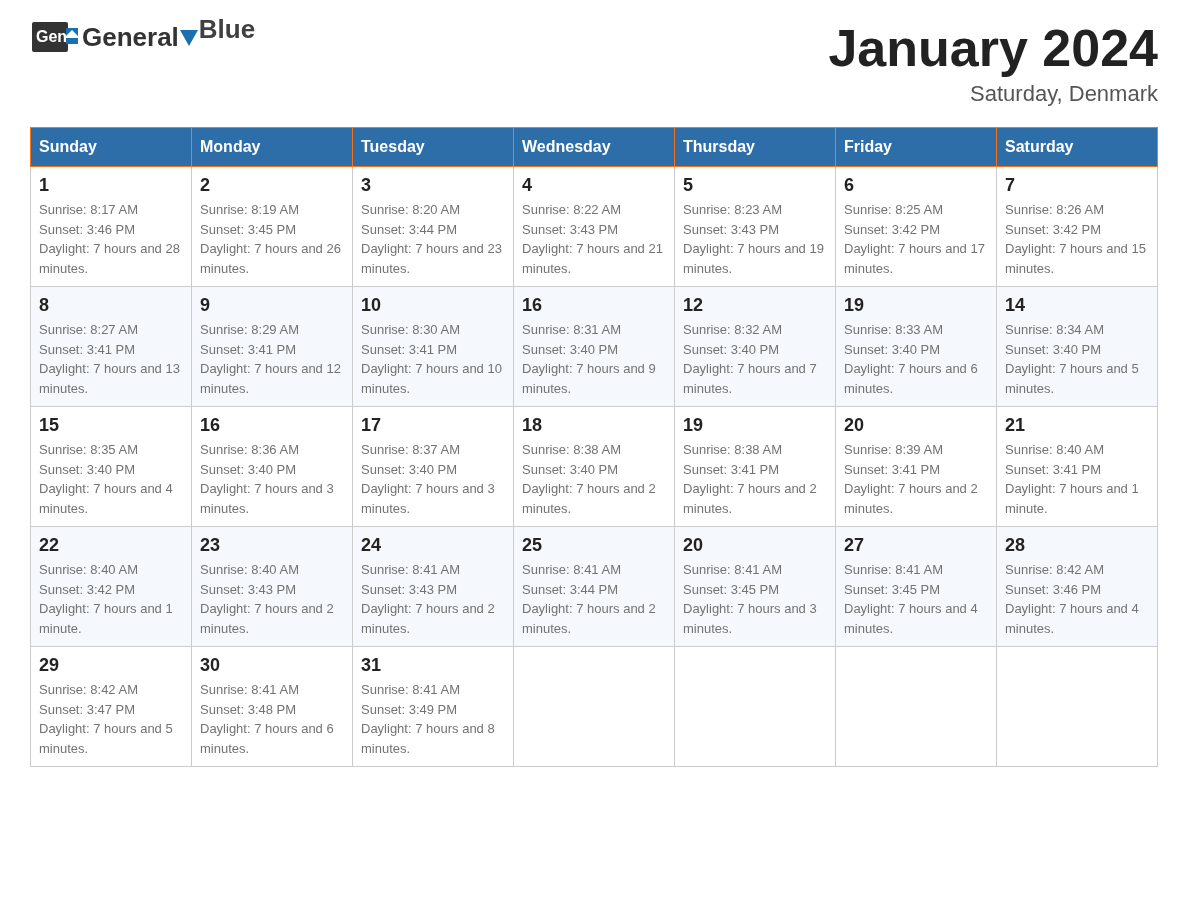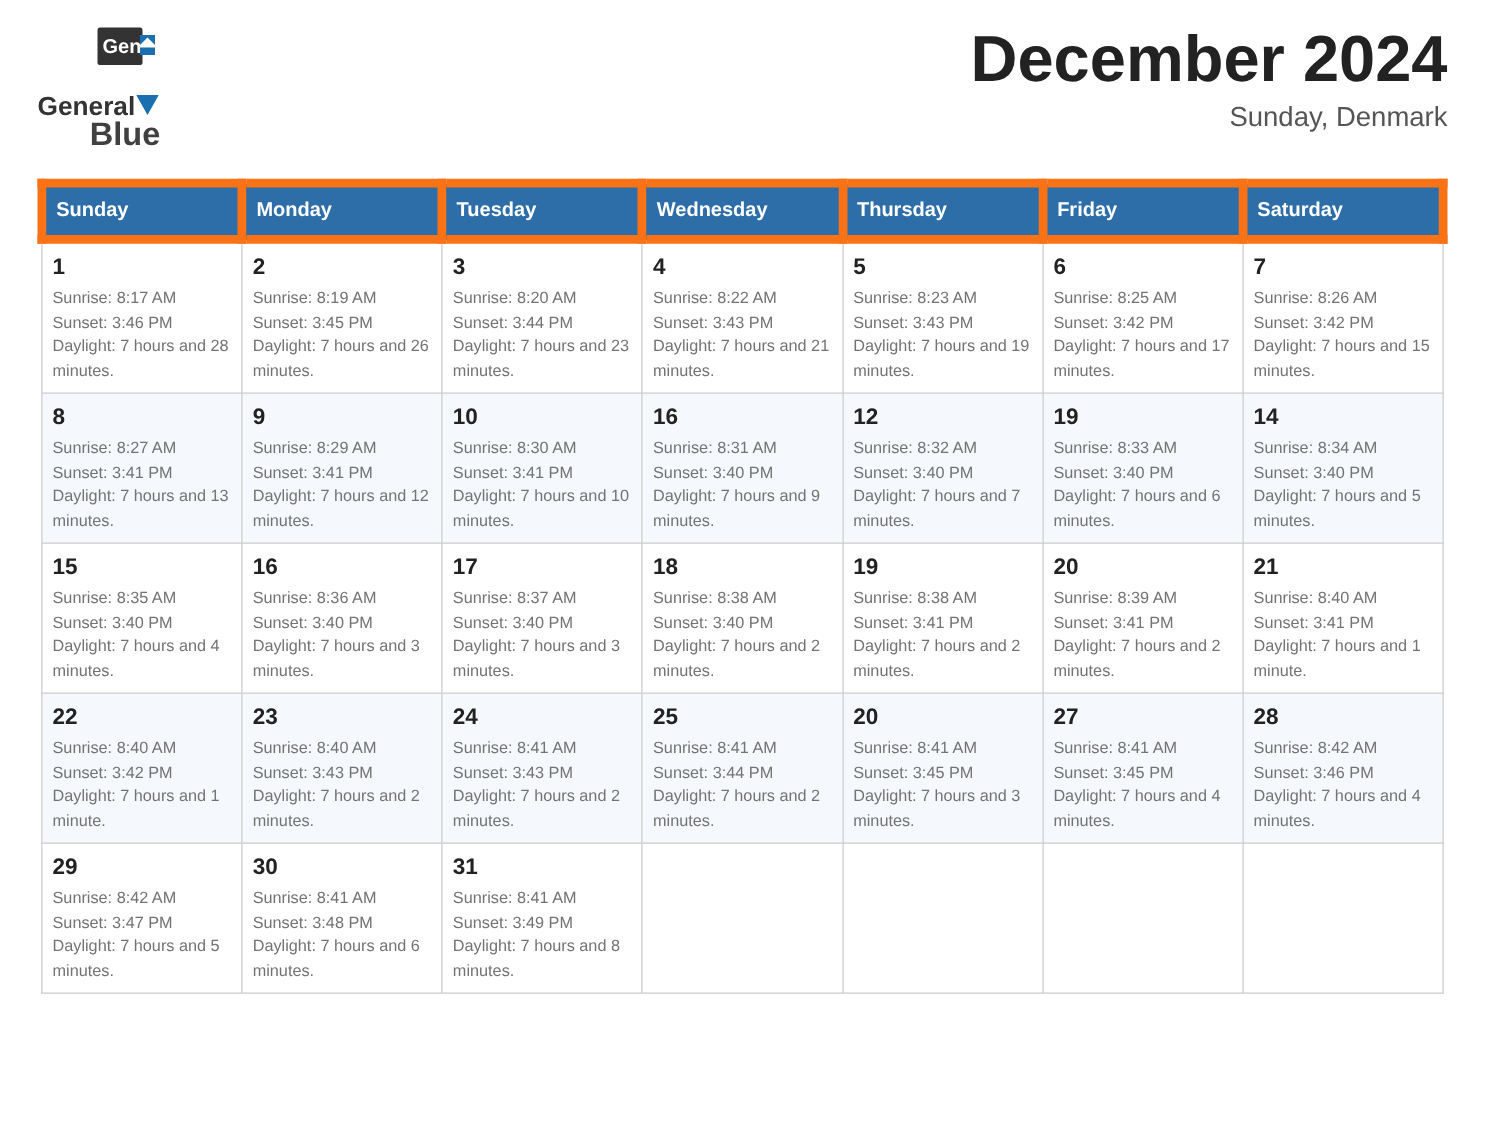--- a/index.html
+++ b/index.html
@@ -11,22 +11,21 @@
       min-height: 918px;
     }
     .header {
       display: flex;
       justify-content: space-between;
       align-items: flex-start;
       margin-bottom: 20px;
     }
     .logo {
       display: flex;
-      flex-direction: column;
-      align-items: flex-end;
+      align-items: flex-start;
     }
     .title-section {
       text-align: right;
     }
     .calendar-title {
       font-size: 52px;
       font-weight: bold;
       color: #222;
       line-height: 1.1;
     }
@@ -40,21 +39,21 @@
       border-collapse: collapse;
       table-layout: fixed;
     }
     thead tr th {
       background: #2d6ea8;
       color: #fff;
       font-size: 16px;
       font-weight: bold;
       padding: 10px 8px;
       text-align: left;
-      border: 7px solid #f97316;
+      border: 1px solid #f97316;
     }
     tbody tr td {
       vertical-align: top;
       padding: 8px;
       border: 1px solid #ccc;
       font-size: 13.5px;
       color: #333;
       height: 110px;
     }
     tbody tr td .day-num {
@@ -87,30 +86,30 @@
   <div class="logo">
     <div class="logo-wrapper">
       <svg width="52" height="52" viewBox="0 0 52 52">
         <rect x="2" y="2" width="36" height="30" rx="2" fill="#333"></rect>
         <text x="6" y="22" font-size="16" font-weight="bold" fill="white" font-family="Arial">Gen</text>
         <polygon points="36,8 48,8 48,24 36,24" fill="#1a6faf"></polygon>
         <polygon points="42,10 50,18 34,18" fill="white"></polygon>
       </svg>
     </div>
     <div style="display:flex; align-items:baseline; margin-top:2px;">
-      <span style="font-size:21px; font-weight:bold; color:#333;">General</span>
+      <span style="font-size:26px; font-weight:bold; color:#333;">General</span>
       <svg width="18" height="16" viewBox="0 0 18 16" style="margin: 0 1px 0 1px; vertical-align:middle;">
         <polygon points="0,0 18,0 9,16" fill="#1a6faf"></polygon>
       </svg>
     </div>
     <div style="font-size:26px; font-weight:bold; color:#404040; margin-top:-6px;">Blue</div>
   </div>
   <div class="title-section">
-    <div class="calendar-title">December 2024</div>
-    <div class="calendar-subtitle">Sunday, Denmark</div>
+    <div class="calendar-title">January 2024</div>
+    <div class="calendar-subtitle">Saturday, Denmark</div>
   </div>
 </div>
 
 <table>
   <thead>
     <tr>
     <th>Sunday</th>
         <th>Monday</th>
         <th>Tuesday</th>
         <th>Wednesday</th>

